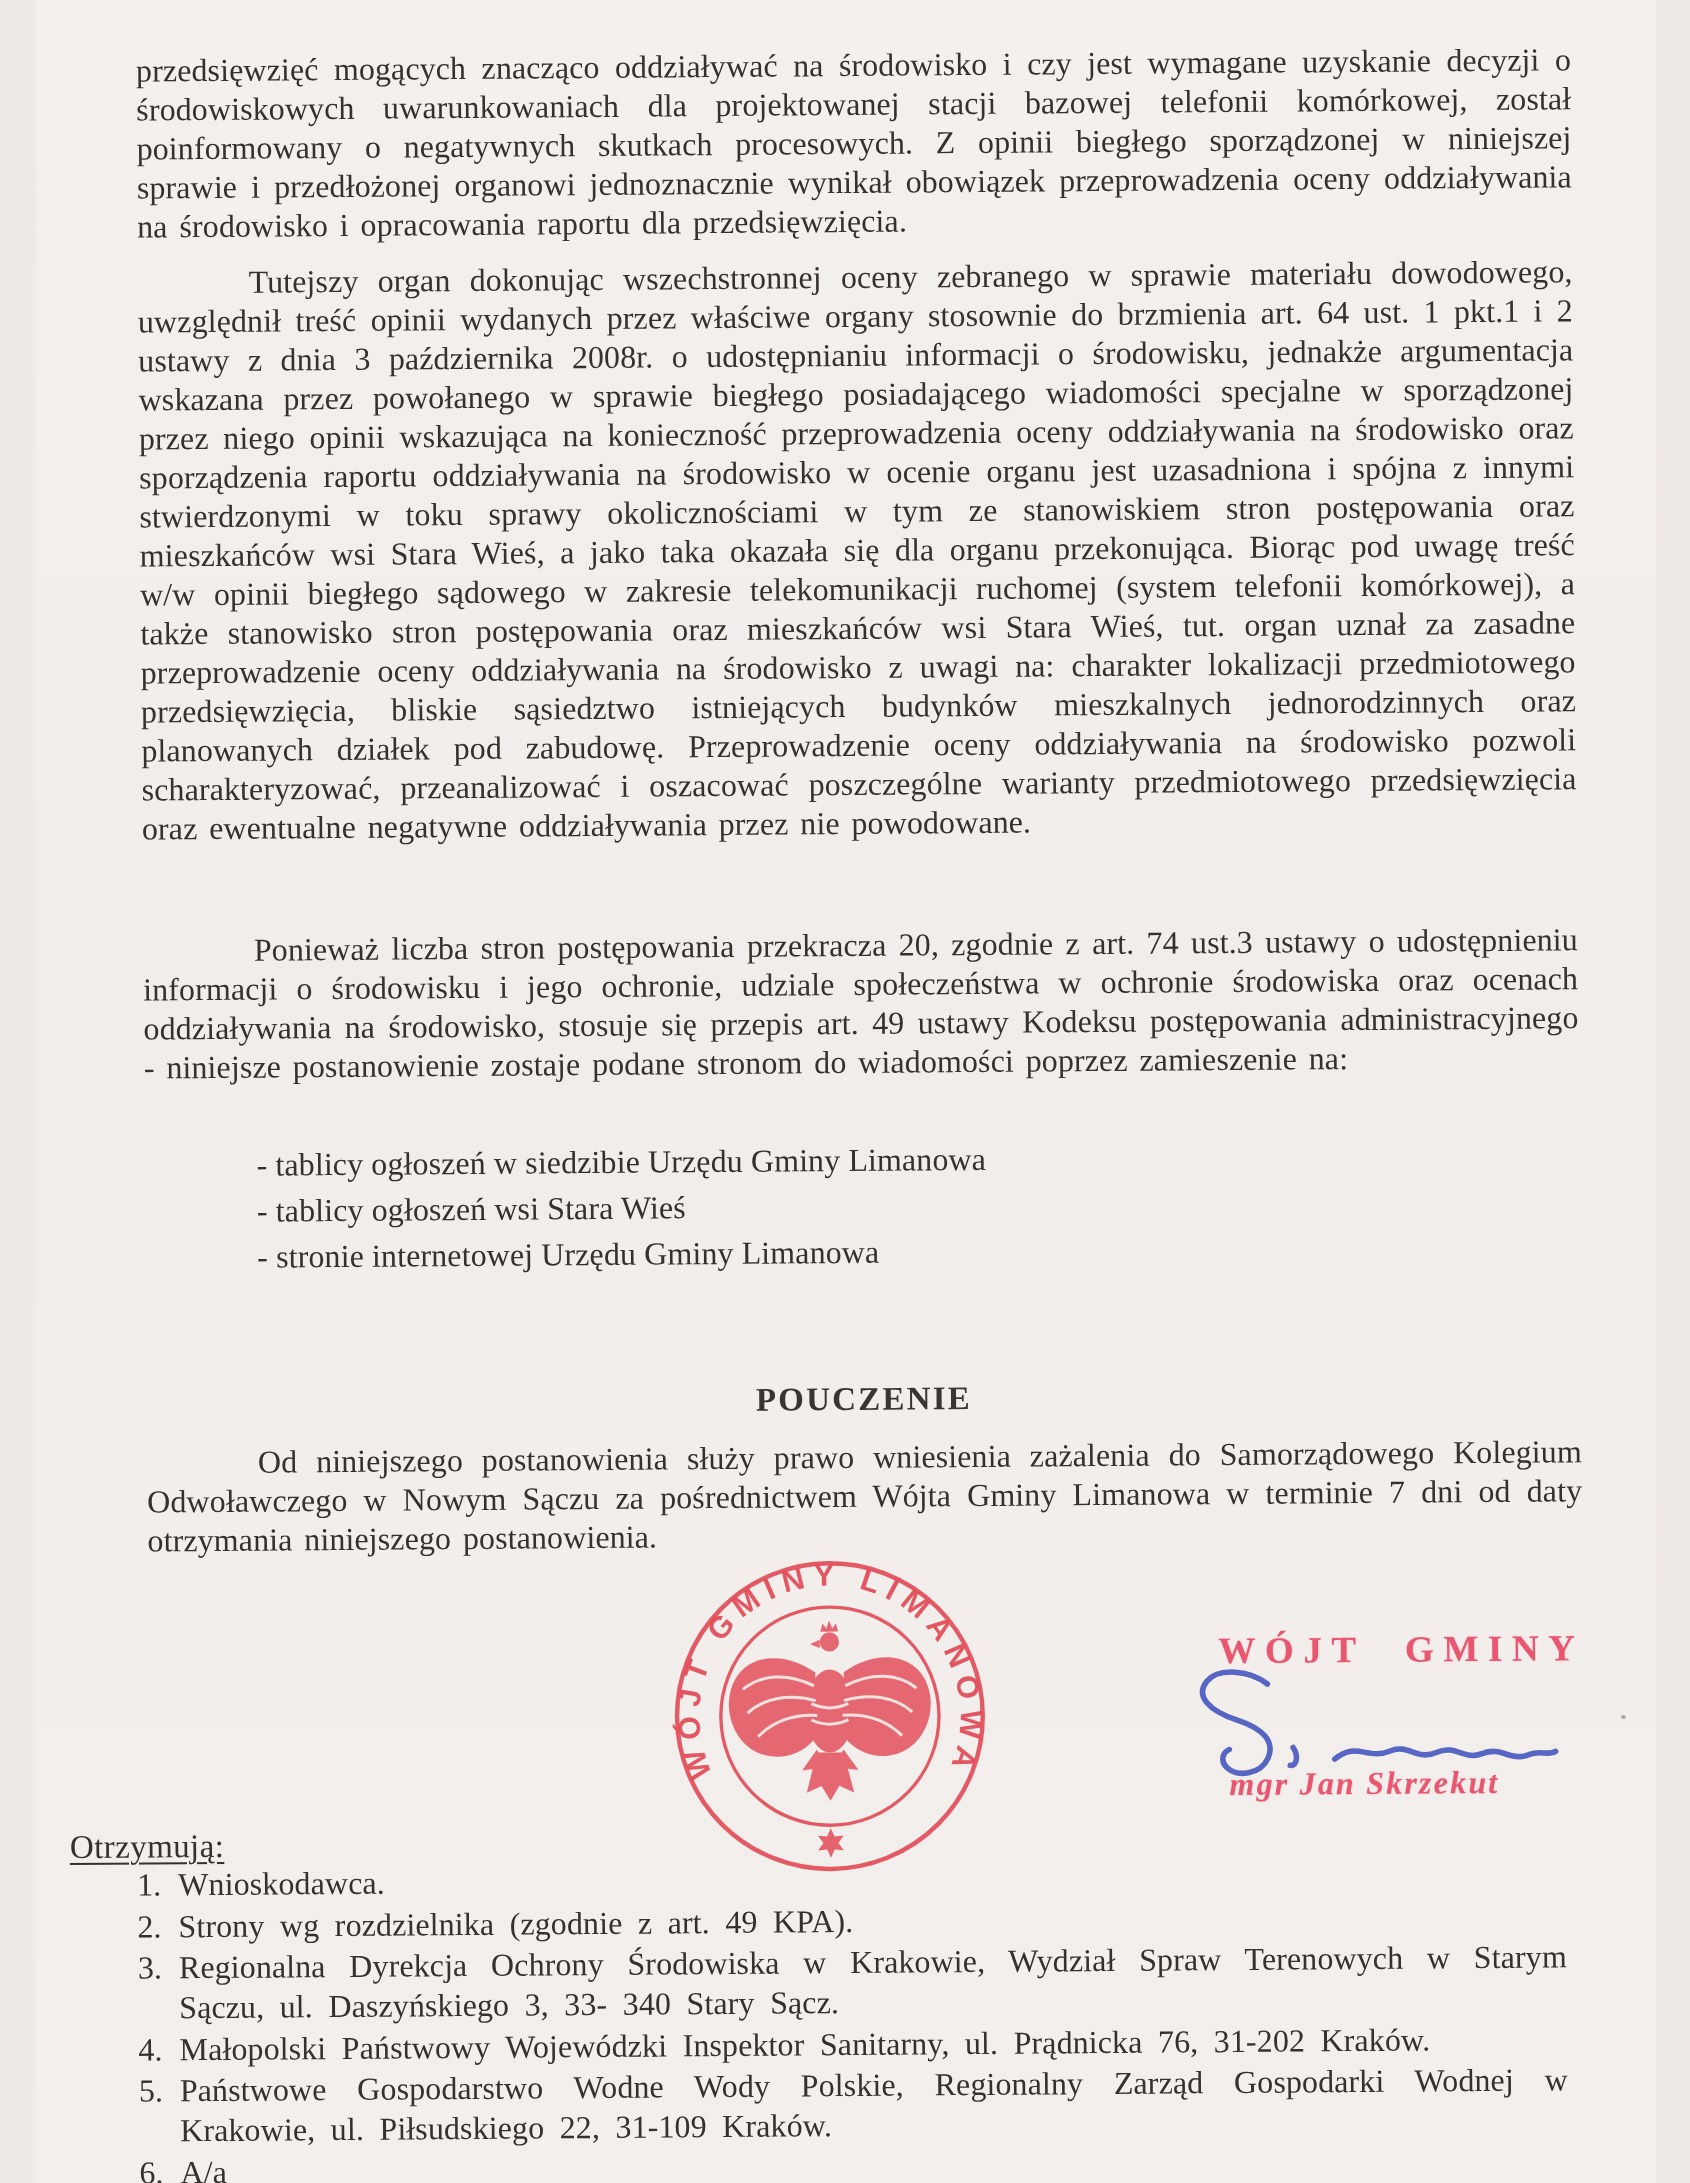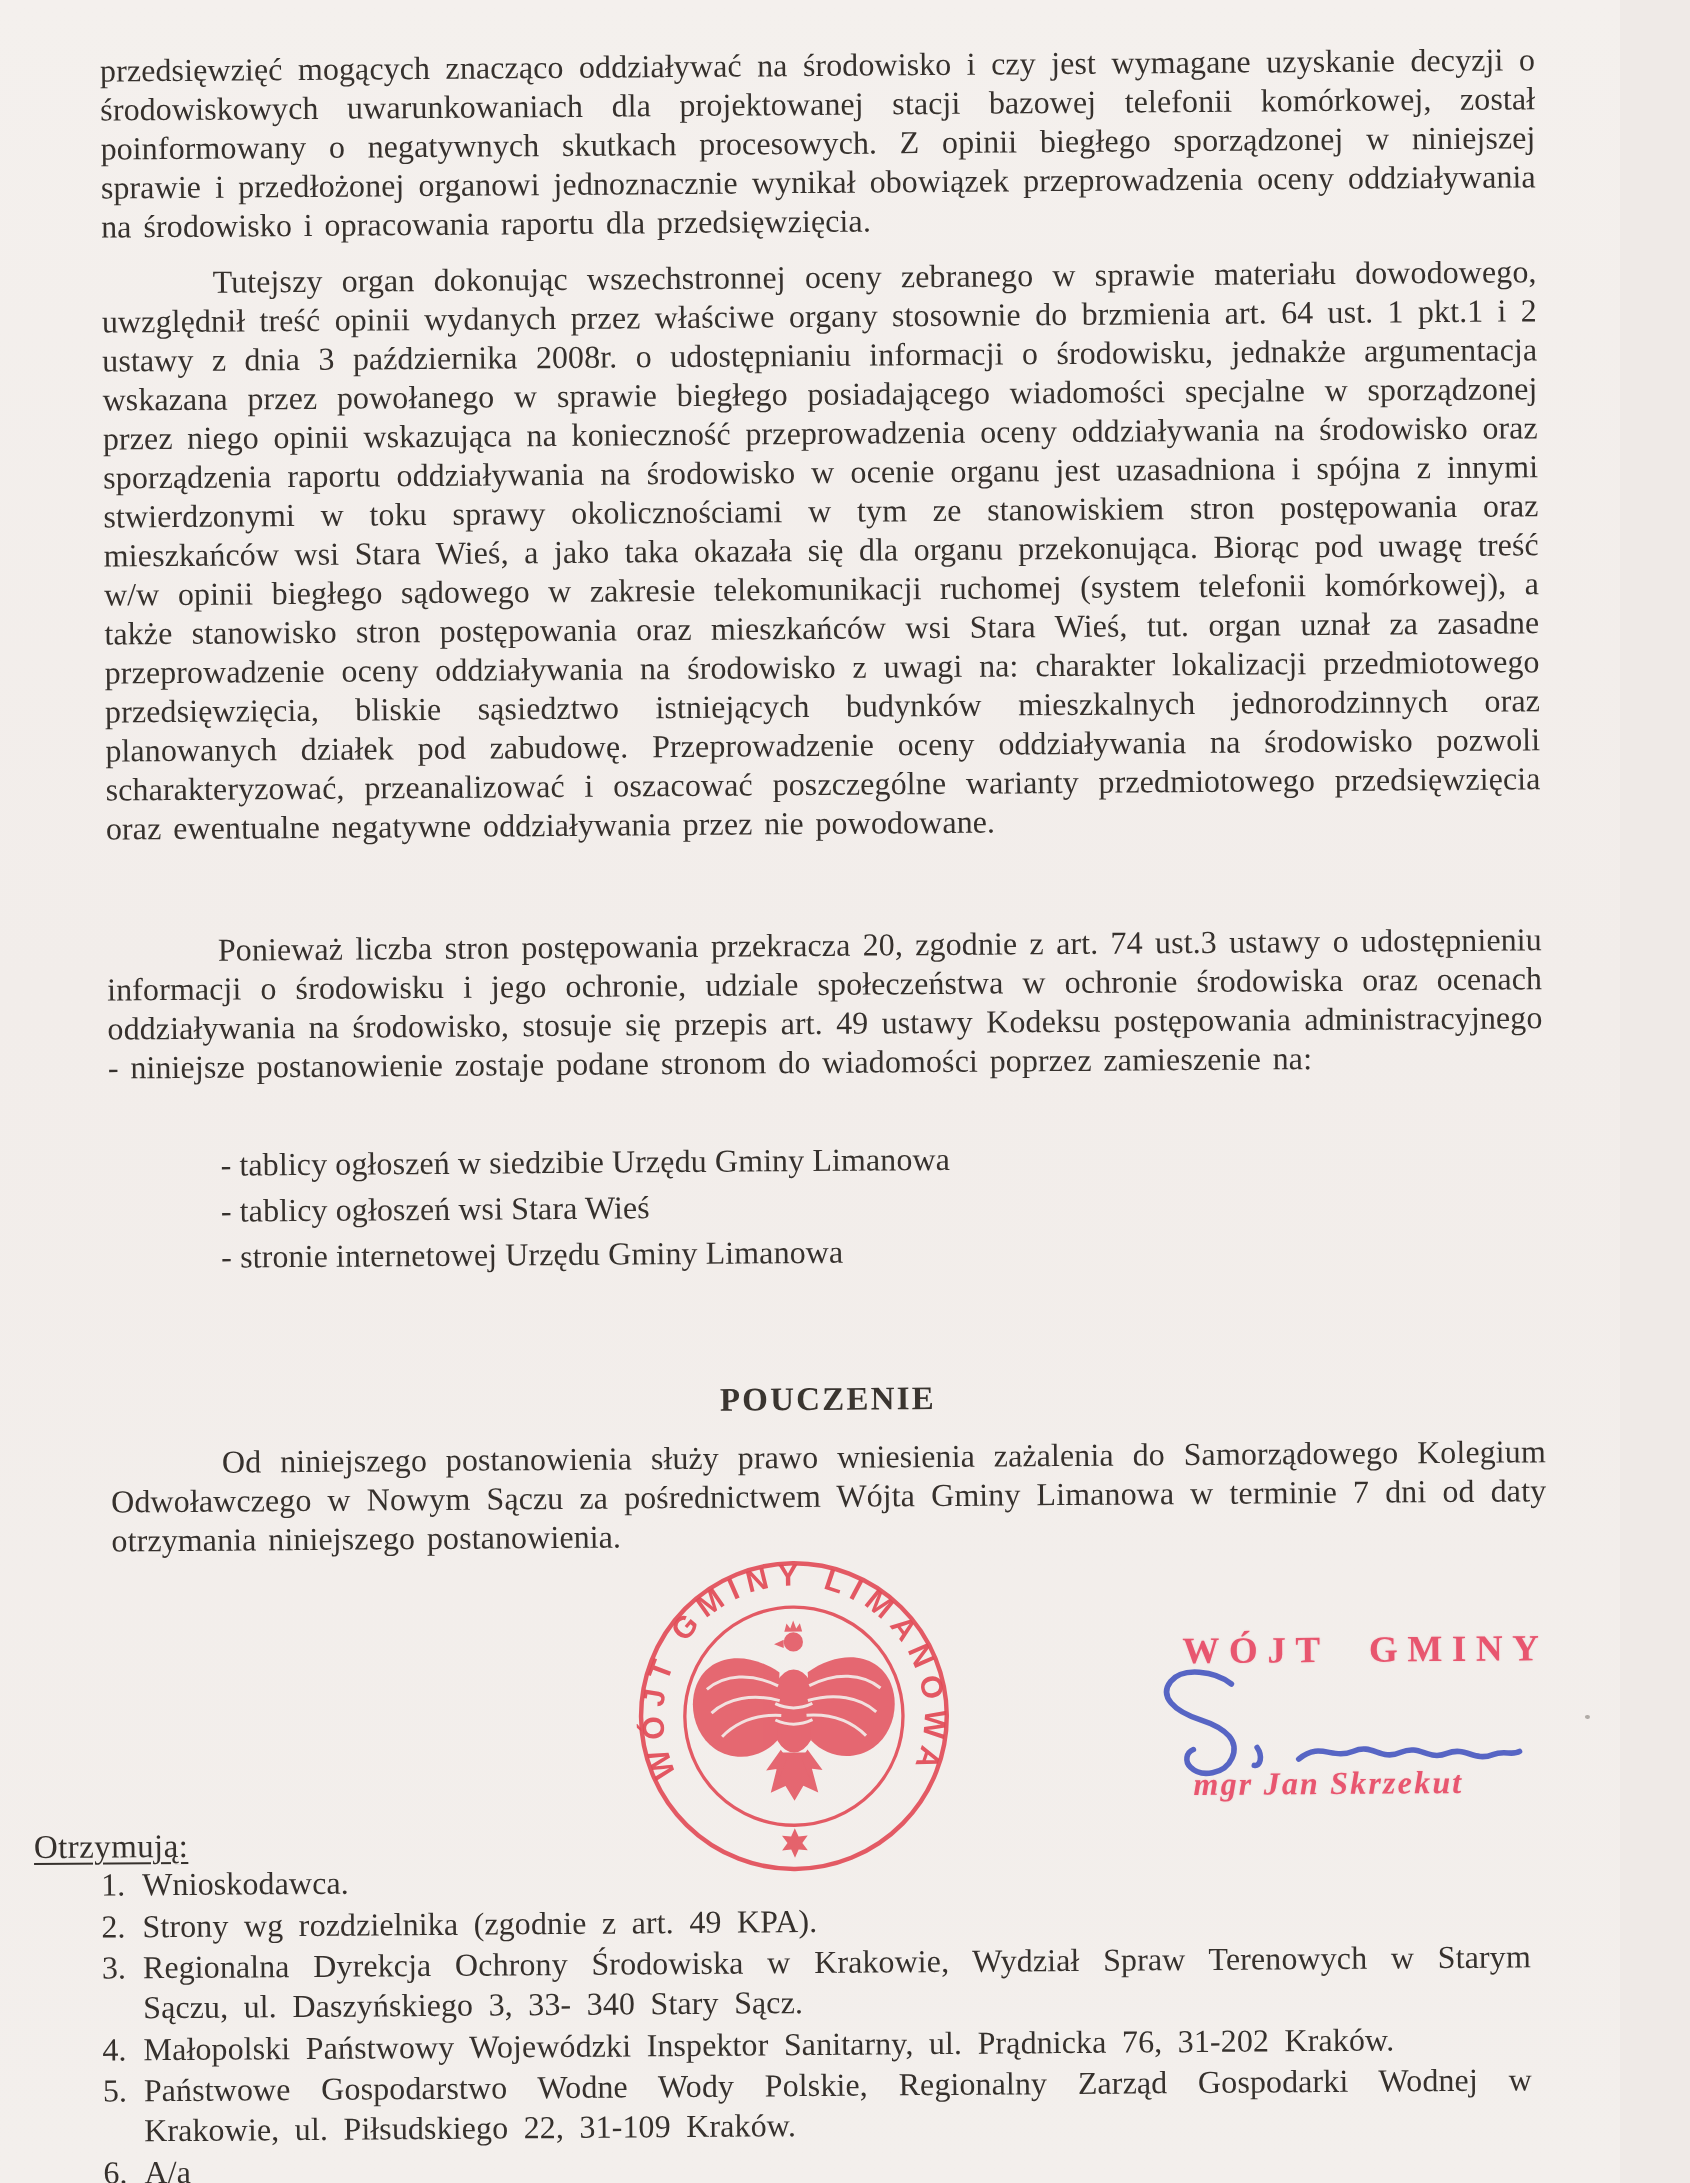--- a/index.html
+++ b/index.html
@@ -5,20 +5,21 @@
   html,body{margin:0;padding:0;}
   body{
     width:1691px;height:2183px;overflow:hidden;
     background:#efeae7;
     font-family:"Liberation Serif", serif;
     color:#36312d;
   }
   .sheet{
     position:relative;width:1620px;height:2183px;overflow:hidden;
     background:linear-gradient(180deg,#f4f0ed 0%,#f2edea 45%,#f3efec 100%);
+    margin-left:36px;
   }
   .tilt{
     position:absolute;inset:0;
     transform:rotate(-0.45deg);
     transform-origin:50% 50%;
   }
   .para{
     position:absolute;left:108px;width:1435px;
     font-size:32px;line-height:39px;
     text-align:justify;word-spacing:3.7px;letter-spacing:0.1px;

